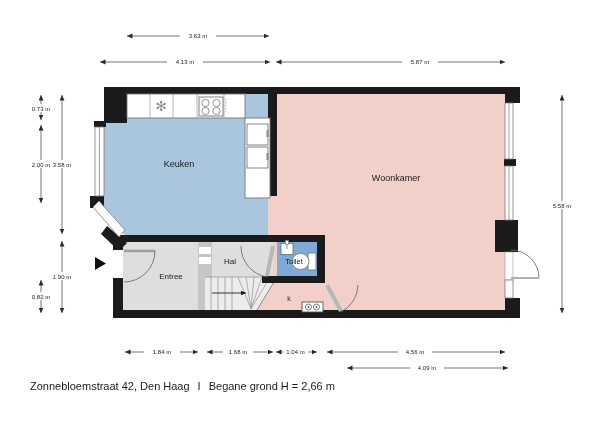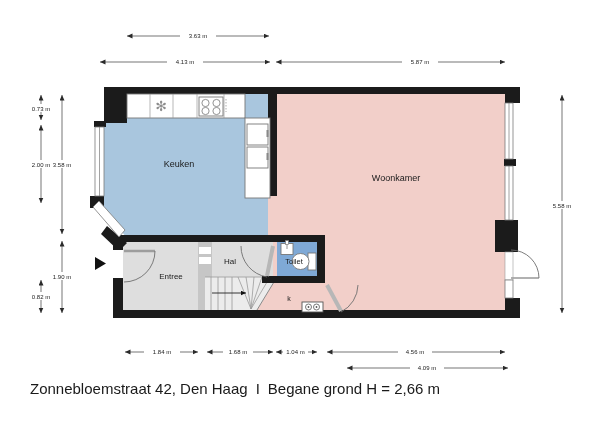--- a/index.html
+++ b/index.html
@@ -8,21 +8,21 @@
   .dim-line{stroke:#3a3a3a;stroke-width:0.7;}
   .dim-text{font-size:6px;fill:#222;text-anchor:middle;}
   .room-label{fill:#1a1a1a;text-anchor:middle;}
   .wall{fill:#1b1b1b;}
   .win{fill:#ffffff;stroke:#7a7a7a;stroke-width:0.8;}
   .fix{fill:#ffffff;stroke:#777;stroke-width:0.9;}
   .arc{fill:none;stroke:#6e6e6e;stroke-width:0.9;}
   .leaf{stroke:#b7b7b7;stroke-width:4;}
   .tread{stroke:#9a9a9a;stroke-width:0.8;}
   .labelbg{fill:#ffffff;}
-  #footer{position:absolute;left:30px;top:380px;font-size:15px;color:#1a1a1a;white-space:nowrap;}
+  #footer{position:absolute;left:30px;top:380px;font-size:11px;color:#1a1a1a;white-space:nowrap;}
   #footer .sep{margin:0 8px;}
 </style>
 </head>
 <body>
 
 <svg id="plan-svg" width="600" height="424" viewBox="0 0 600 424">
   <defs>
     <marker id="arr" orient="auto-start-reverse" markerUnits="userSpaceOnUse" markerWidth="8" markerHeight="8" refX="5.5" refY="2.5">
       <path d="M0,0 L5.5,2.5 L0,5 Z" fill="#2a2a2a"></path>
     </marker>

